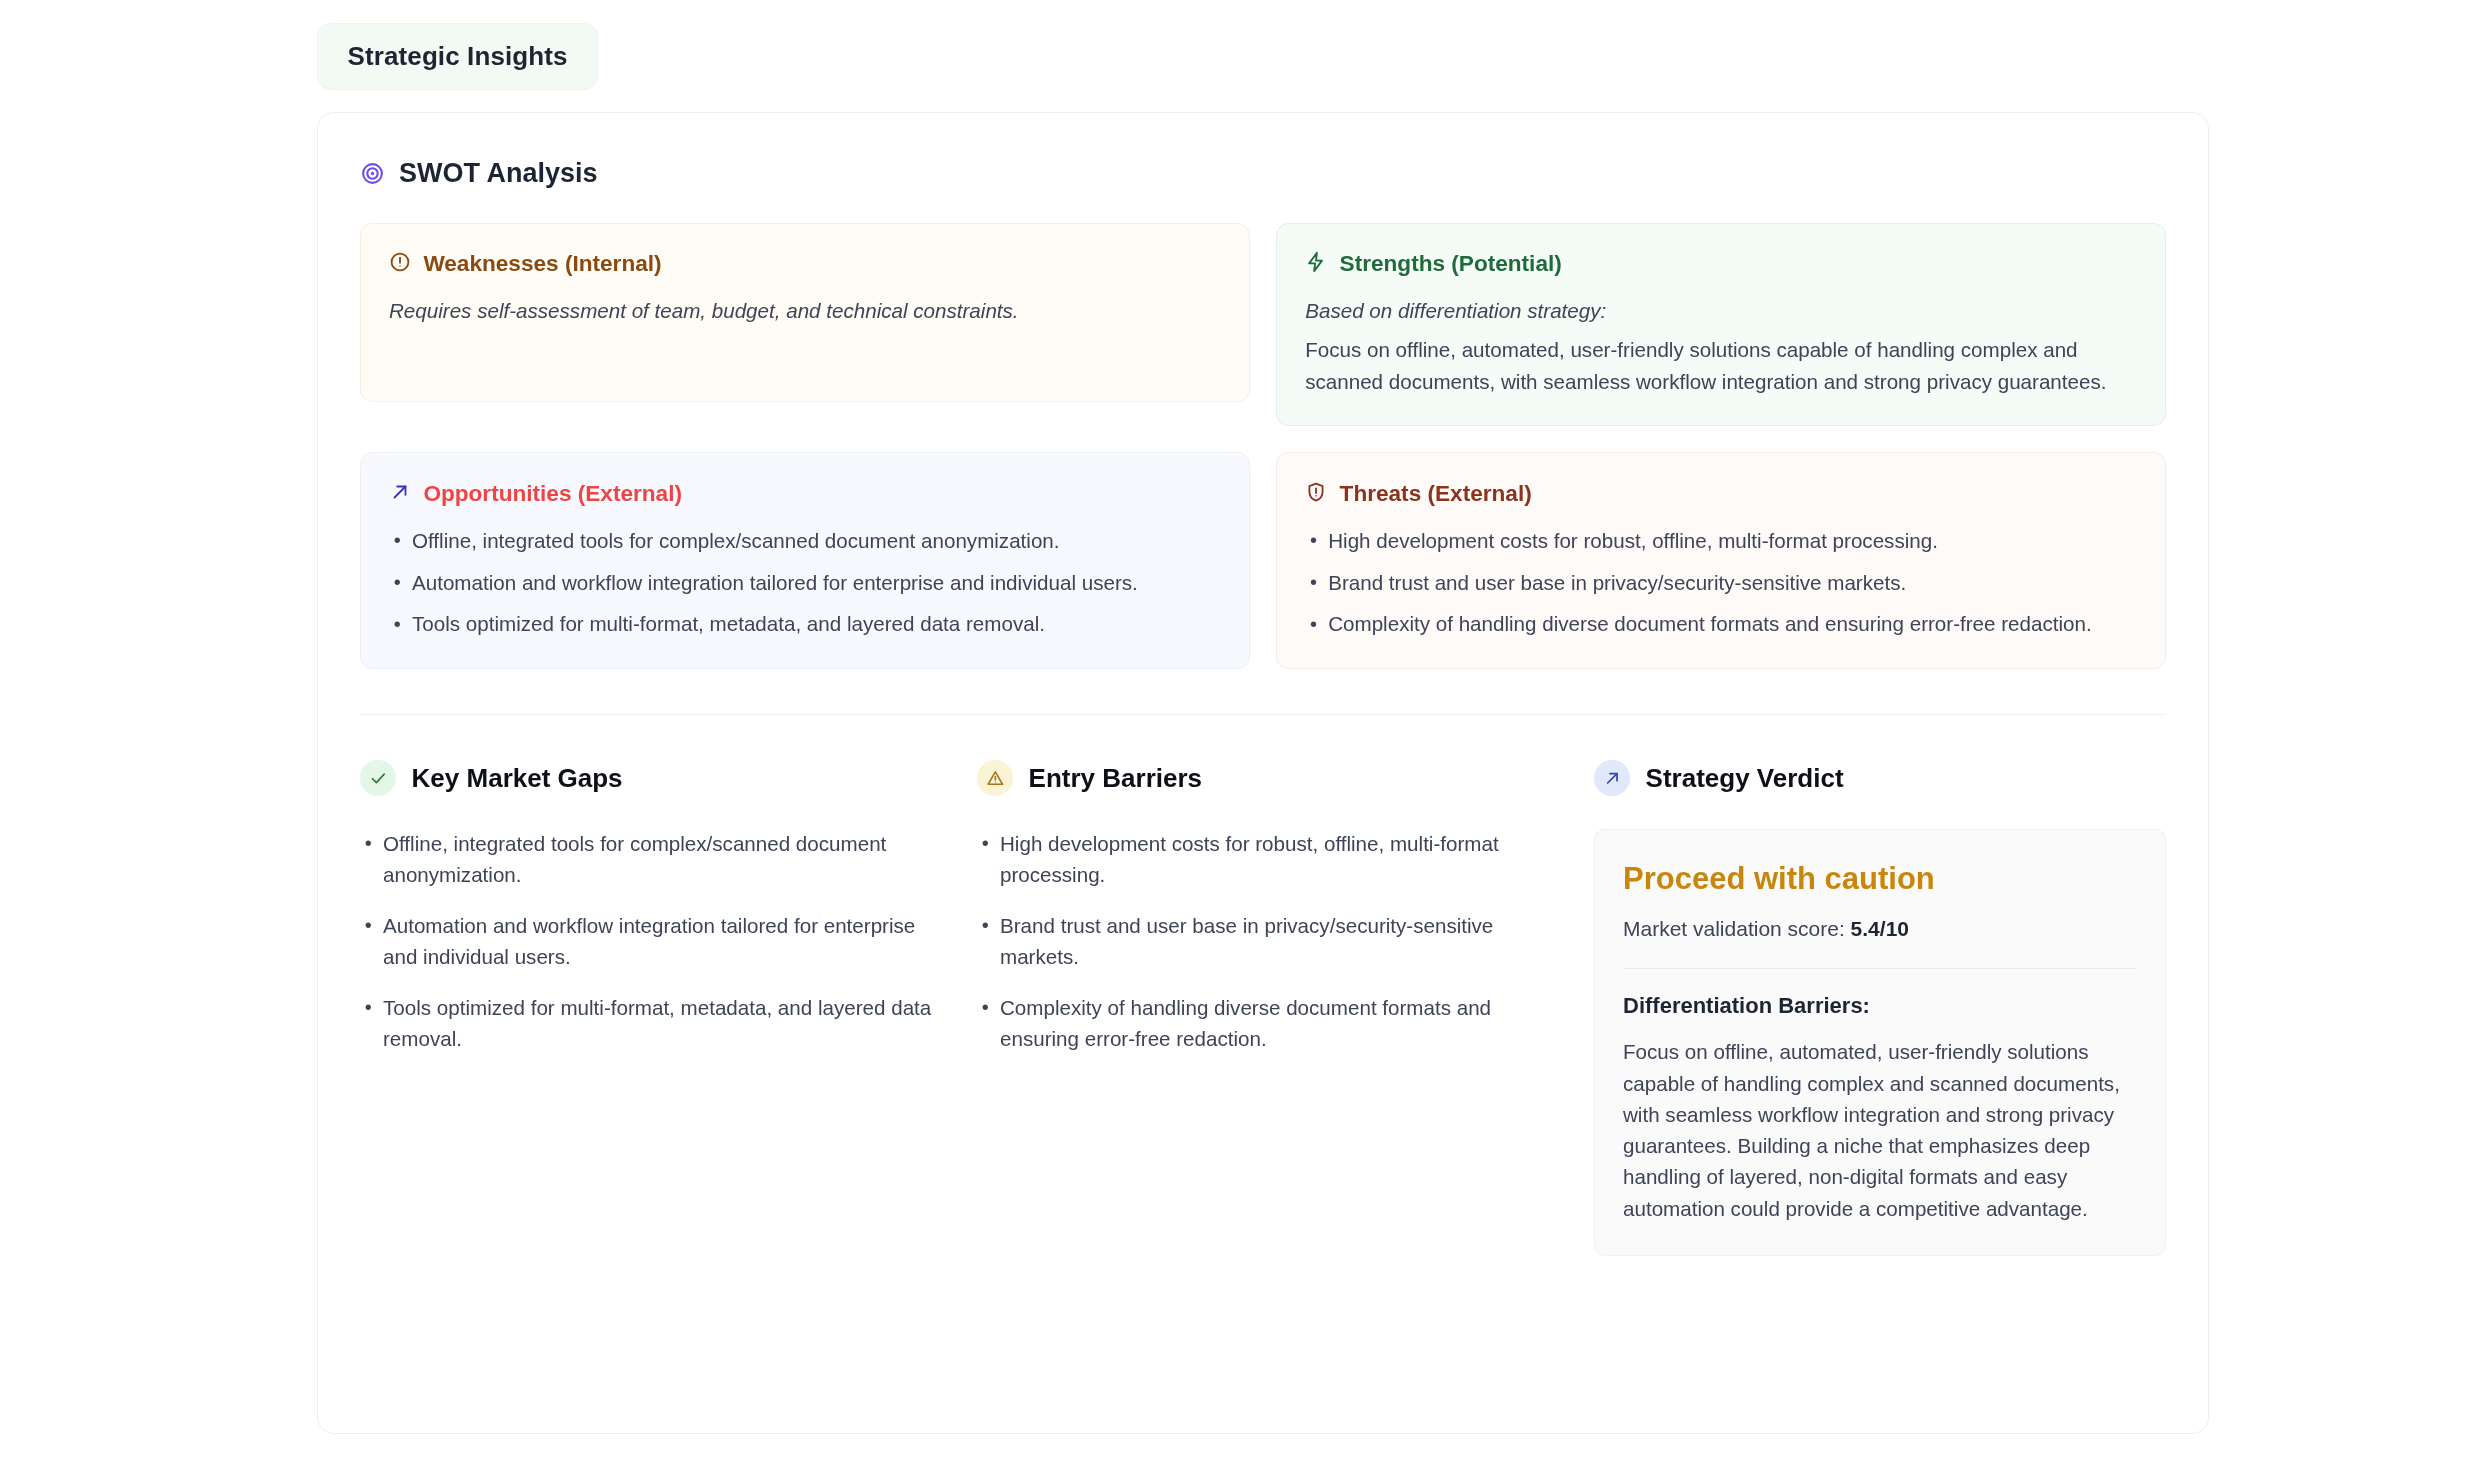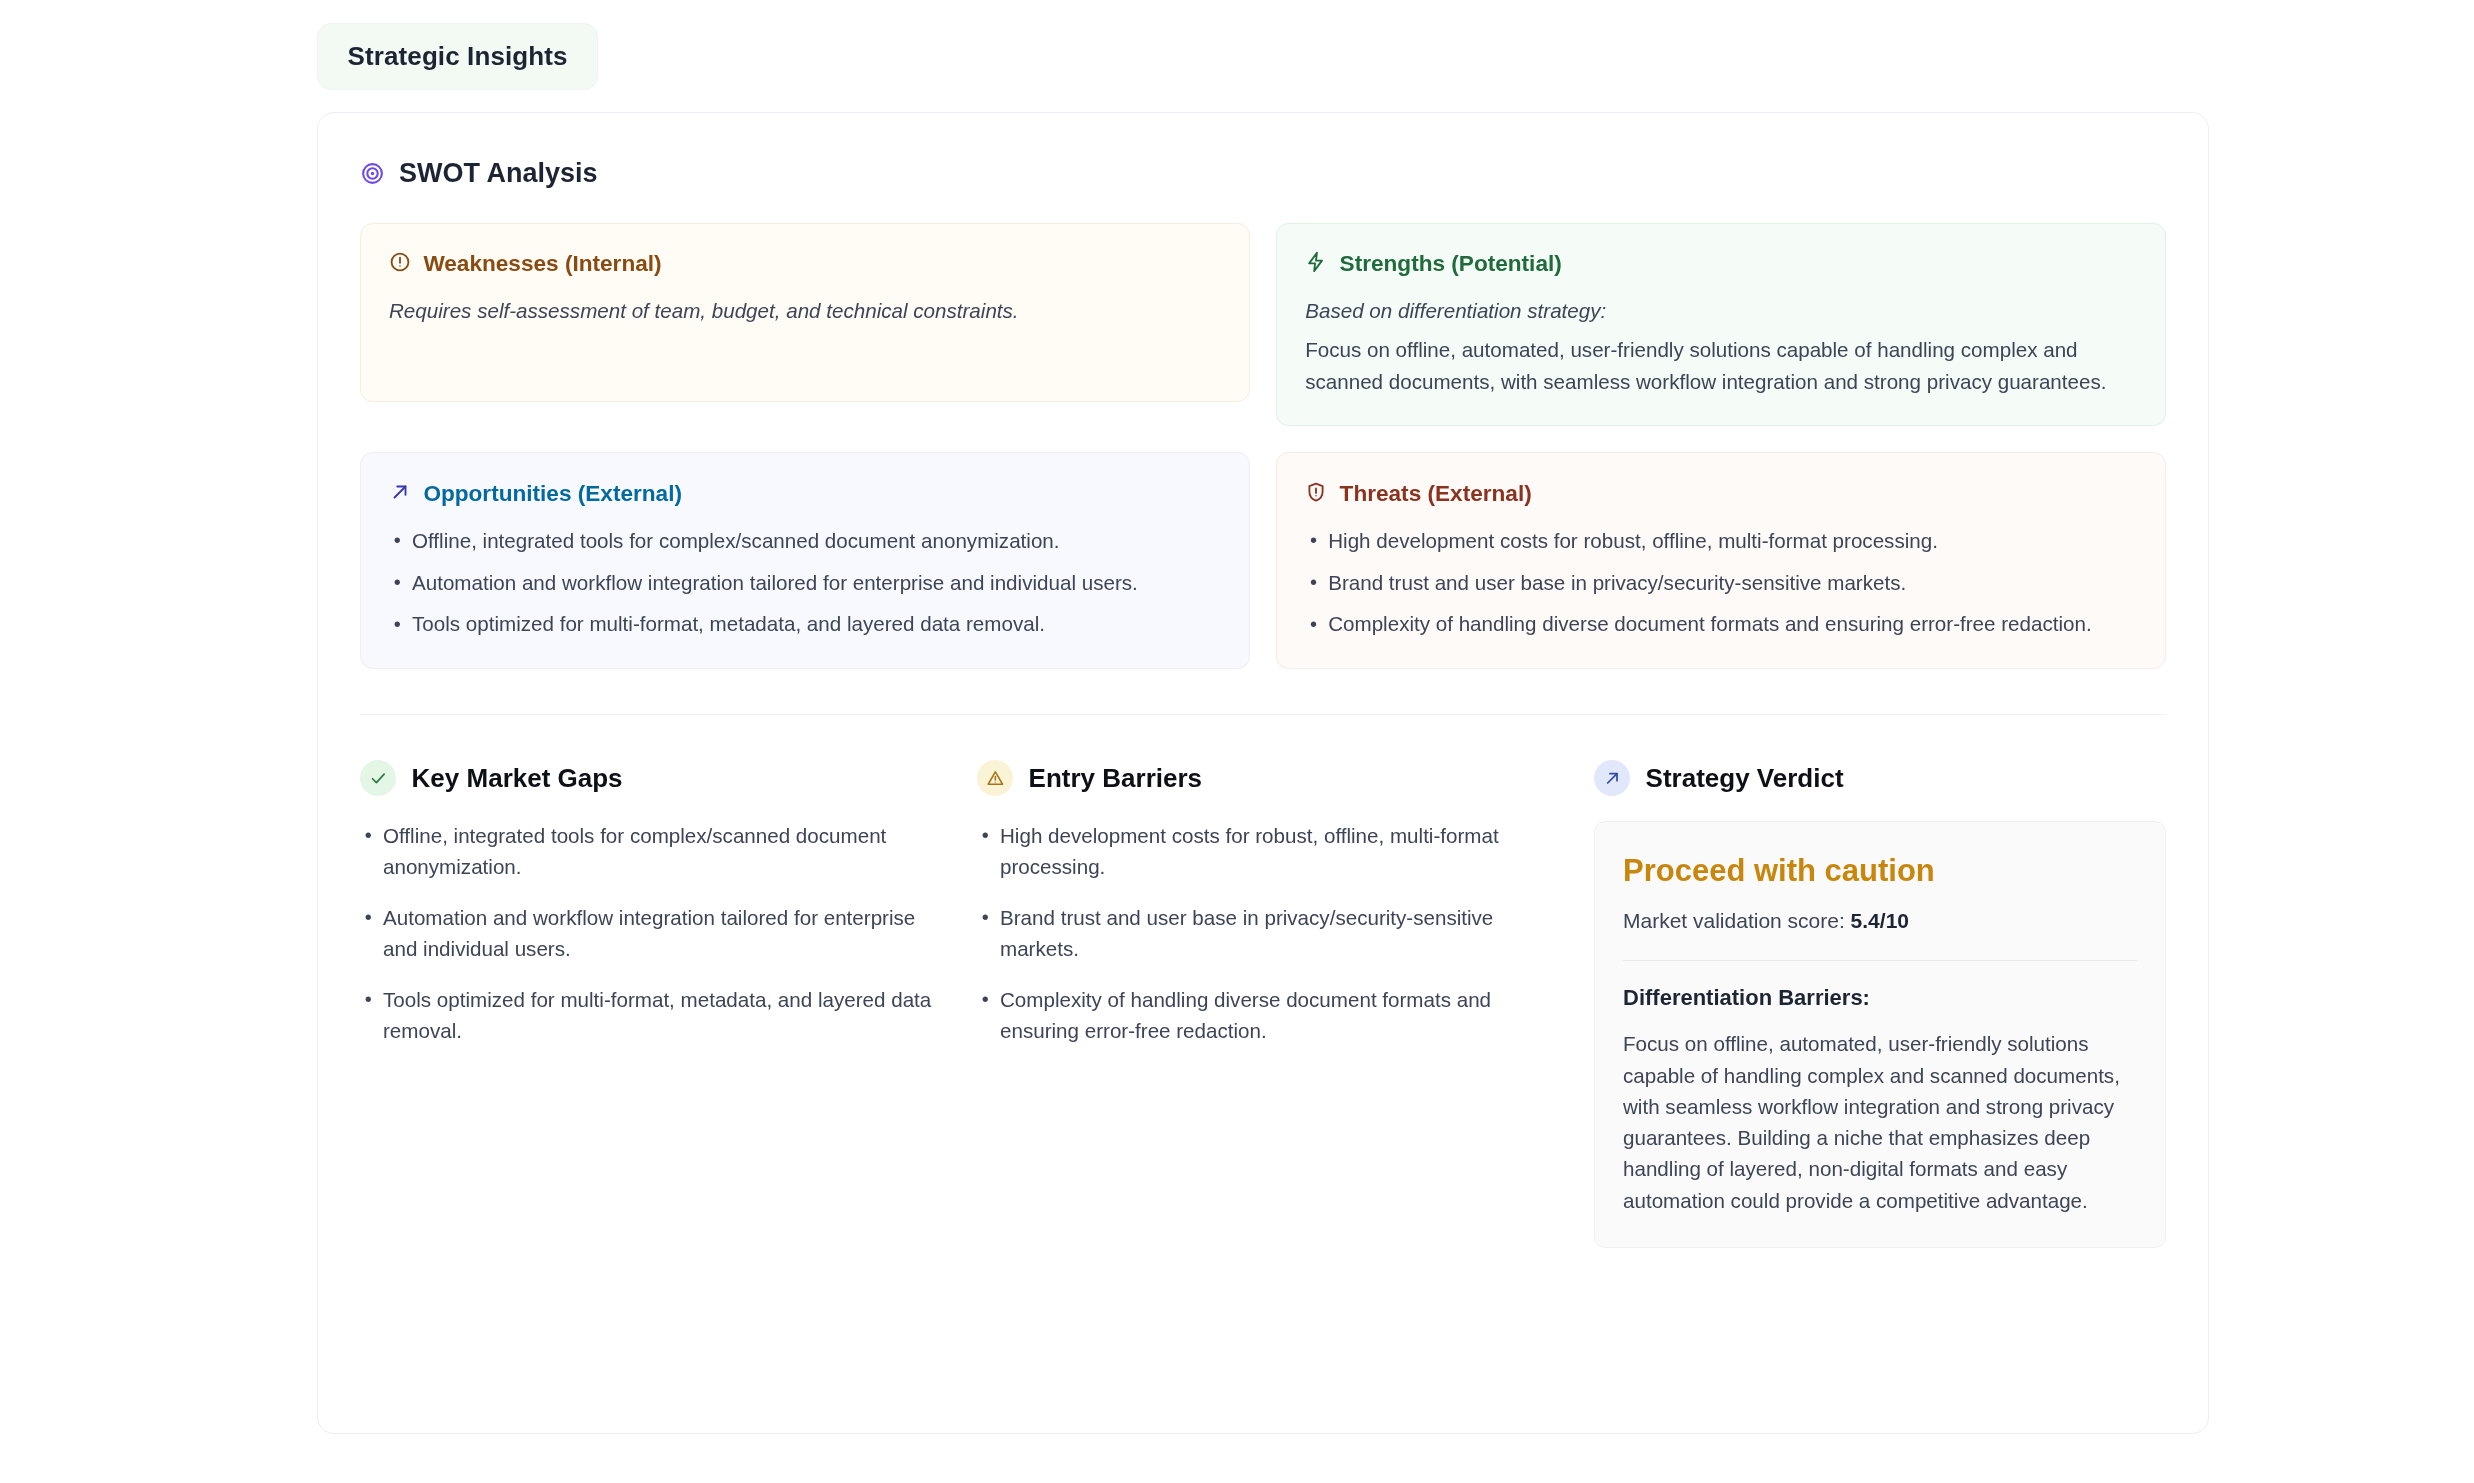--- a/index.html
+++ b/index.html
@@ -83,21 +83,21 @@
     gap: 12.4px;
     margin-bottom: 18.7px;
   }
   .swot-head .label {
     font-size: 22.6px;
     font-weight: bold;
     line-height: 1.2;
   }
   .strengths .label     { color:#1f6b3b; }
   .weaknesses .label    { color:#8a4b12; }
-  .opportunities .label { color:#0369a1; }
+  .opportunities .label { color:#ef4444; }
   .threats .label       { color:#8c3320; }
 
   .swot-sub {
     font-style: italic;
     font-size: 20.6px;
     color: #3d4457;
     line-height: 1.5;
     margin-bottom: 7.8px;
   }
   .swot-body {
@@ -140,21 +140,21 @@
   .bottom-grid {
     display: grid;
     grid-template-columns: 1fr 1fr 1fr;
     gap: 45px;
     margin-top: 45px;
   }
   .col-head {
     display: flex;
     align-items: center;
     gap: 15.6px;
-    margin-bottom: 25px;
+    margin-bottom: 33px;
   }
   .badge {
     width: 36px; height: 36px;
     border-radius: 50%;
     display: flex;
     align-items: center;
     justify-content: center;
     flex: 0 0 auto;
   }
   .badge.green  { background:#e4f7e6; }

